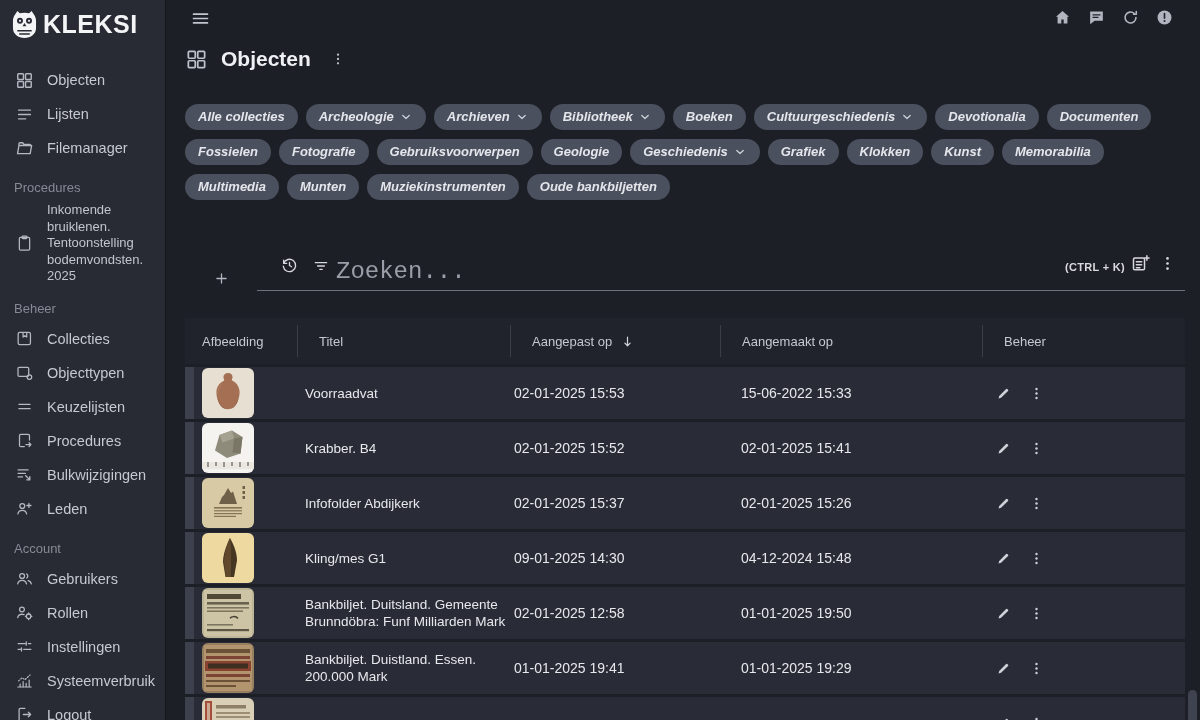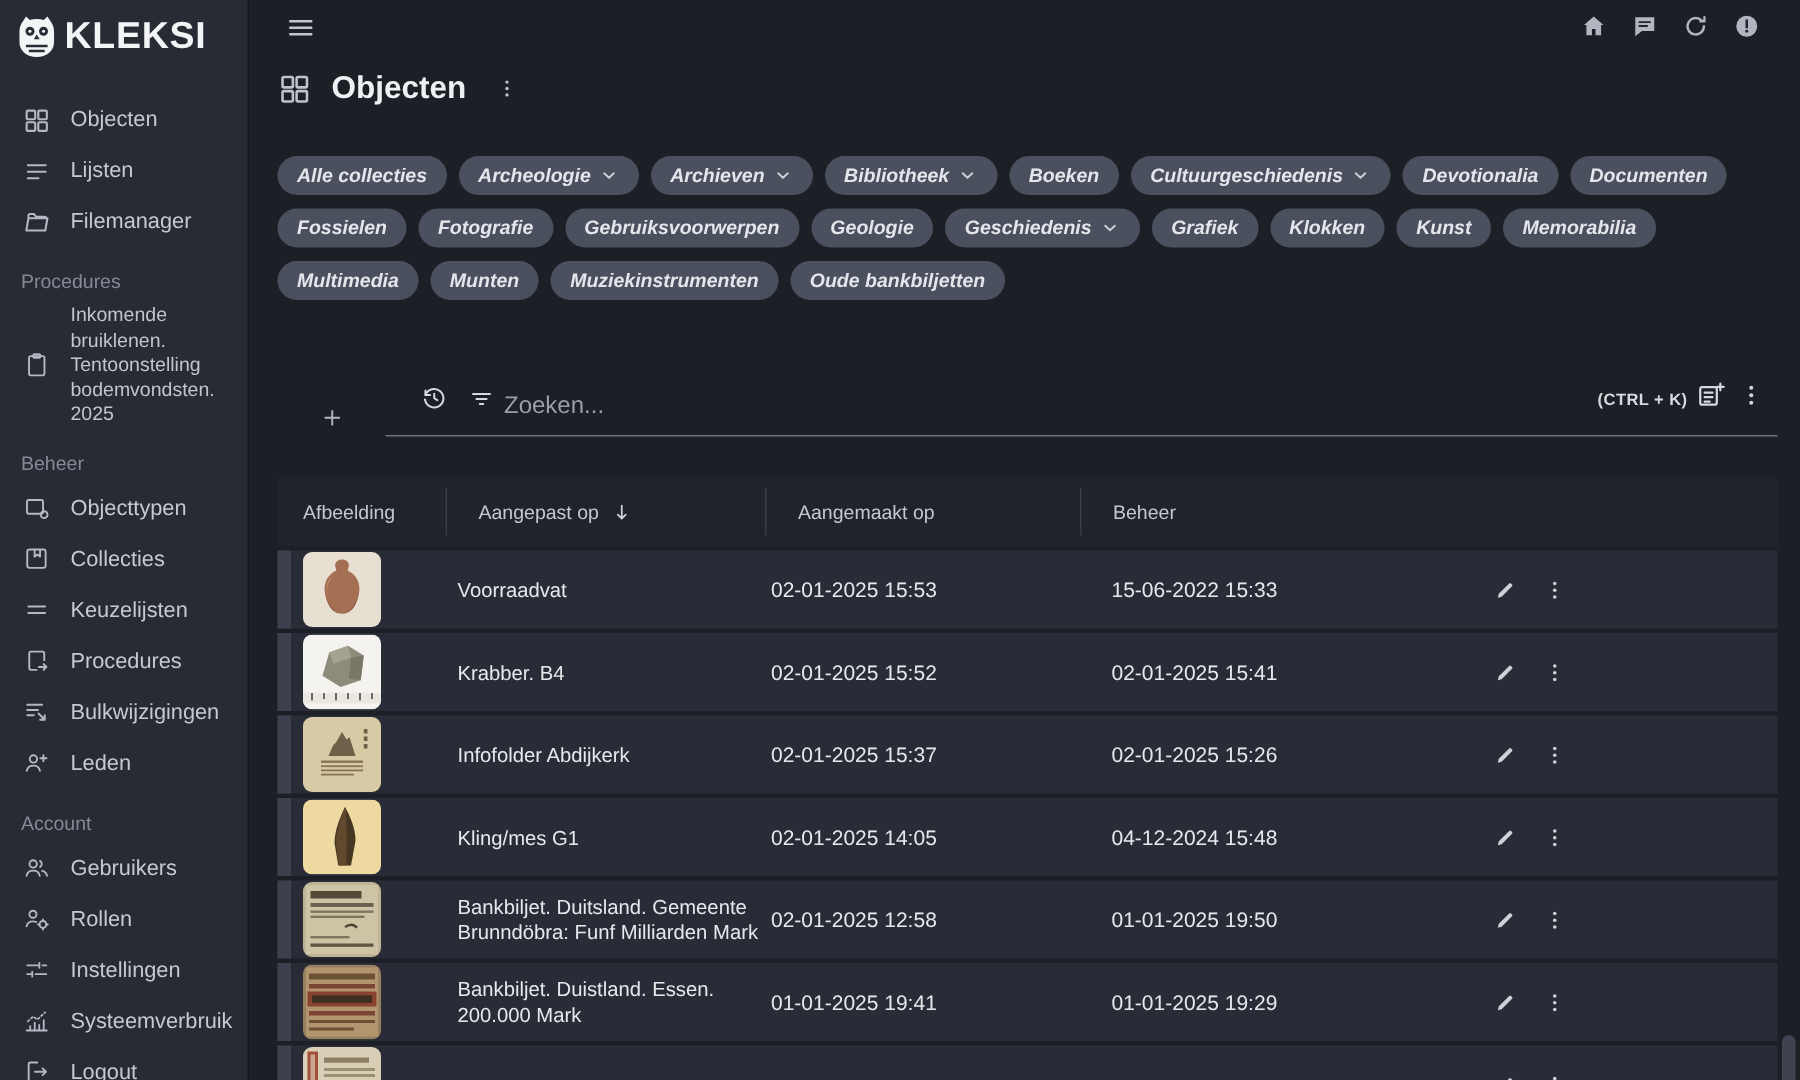--- a/index.html
+++ b/index.html
@@ -52,21 +52,21 @@
 
   
   .search-row { position:absolute; left:19px; top:240px; width:1000px; height:62px; }
   .underline { position:absolute; left:72px; right:0; top:50px; border-bottom:1px solid #6e717d; }
   .btn-plus    { position:absolute; left:28px;  top:30px; width:17px; height:17px; color:#b3b6c0; }
   .btn-history { position:absolute; left:95px;  top:16px; width:19px; height:19px; color:#d6d8dd; }
   .btn-filter  { position:absolute; left:127px; top:17px; width:18px; height:18px; color:#d6d8dd; }
   .search-input {
     position:absolute; left:149px; top:16px; width:560px; height:30px;
     background:transparent; border:0; outline:none;
-    color:#e8eaee; font-size:16px;
+    color:#e8eaee; font-size:24px;font-family:Liberation Mono, monospace;
   }
   .search-input::placeholder { color:#9b9ea8; }
   .shortcut { position:absolute; right:60px; top:21px; color:#d8dade; font-size:11px; font-weight:700; letter-spacing:.3px; }
   .btn-noteadd { position:absolute; right:34px; top:13px; width:21px; height:21px; color:#d6d8dd; }
   .btn-skebab  { position:absolute; right:8px;  top:14px; width:19px; height:19px; color:#d6d8dd; }
 
   
   .table { position:absolute; left:19px; top:318px; width:1000px; }
   .thead { display:grid; grid-template-columns:112px 213px 210px 262px 203px; height:46px; background:#20232c; }
   .th { display:flex; align-items:center; padding-left:22px; color:#c6c8cf; font-size:13px; position:relative; }
@@ -161,38 +161,38 @@
                 <rect x="9" y="2.6" width="6" height="3.2" rx="1"></rect>
               </g>
             </svg>
           </span>
           <span class="side-label">Inkomende bruiklenen. Tentoonstelling bodemvondsten. 2025</span>
         </div>
         <div class="side-section-label">Beheer</div>
         <div class="side-item">
           <span class="icn">
             <svg viewBox="0 0 24 24">
+              <g fill="none" stroke="currentColor" stroke-width="1.6" stroke-linejoin="round">
+                <rect x="4" y="4.2" width="15.5" height="15.5" rx="2"></rect>
+                <path d="M14.8 4.2v6l-2.3-1.7-2.3 1.7v-6"></path>
+              </g>
+            </svg>
+          </span>
+          <span class="side-label">Collecties</span>
+        </div>
+        <div class="side-item">
+          <span class="icn">
+            <svg viewBox="0 0 24 24">
               <g fill="none" stroke="currentColor" stroke-width="1.6">
                 <rect x="3.8" y="5.5" width="13.5" height="11.5" rx="1.5"></rect>
                 <circle cx="18.2" cy="17.8" r="2.9"></circle>
               </g>
             </svg>
           </span>
           <span class="side-label">Objecttypen</span>
-        </div>
-        <div class="side-item">
-          <span class="icn">
-            <svg viewBox="0 0 24 24">
-              <g fill="none" stroke="currentColor" stroke-width="1.6" stroke-linejoin="round">
-                <rect x="4" y="4.2" width="15.5" height="15.5" rx="2"></rect>
-                <path d="M14.8 4.2v6l-2.3-1.7-2.3 1.7v-6"></path>
-              </g>
-            </svg>
-          </span>
-          <span class="side-label">Collecties</span>
         </div>
         <div class="side-item">
           <span class="icn">
             <svg viewBox="0 0 24 24">
               <g stroke="currentColor" stroke-width="1.8" stroke-linecap="round">
                 <path d="M5 9.3h14M5 14.7h14"></path>
               </g>
             </svg>
           </span>
           <span class="side-label">Keuzelijsten</span>
@@ -478,20 +478,23 @@
               <circle cx="12" cy="12" r="1.7"></circle>
               <circle cx="12" cy="18.4" r="1.7"></circle>
             </g>
           </svg></button>
     </div>
 
     <div class="table">
       <div class="thead" id="thead">
           <div class="th">
             <span class="th-label">Afbeelding</span>
+          </div>
+          <div class="th">
+            <span class="th-label">Titel</span>
           </div>
           <div class="th">
             <span class="th-label">Aangepast op</span>
             <span class="icn sort">
               <svg viewBox="0 0 24 24">
                 <g fill="none" stroke="currentColor" stroke-width="1.9" stroke-linecap="round" stroke-linejoin="round">
                   <path d="M12 5v13.4M7.8 14.6 12 18.8l4.2-4.2"></path>
                 </g>
               </svg>
             </span>
@@ -635,21 +638,21 @@
                   <rect width="52" height="50" fill="#eedaa1"></rect>
                   <path fill="#463723" d="M28 5c3 5.5 7 13.5 7 22.5L32 44h-8.5L21 29c0-9 4.5-19 7-24z"></path>
                   <path fill="#61492e" d="M28 5c.8 6 1.5 14 .8 39H24l-2-15c0-9 4-19 6-24z"></path>
                 </svg>
               </span>
             </div>
             <div class="cell cell-title">
               <span>Kling/mes G1</span>
             </div>
             <div class="cell cell-mod">
-              <span>02-01-2025 14:05</span>
+              <span>09-01-2025 14:30</span>
             </div>
             <div class="cell cell-created">
               <span>04-12-2024 15:48</span>
             </div>
             <div class="cell cell-actions">
               <button class="act">
                 <svg viewBox="0 0 24 24">
                   <path fill="currentColor" d="m5 19 .9-3.6L15.7 5.6a1.2 1.2 0 0 1 1.7 0l1 1a1.2 1.2 0 0 1 0 1.7L8.6 18.1z"></path>
                 </svg>
               </button>

